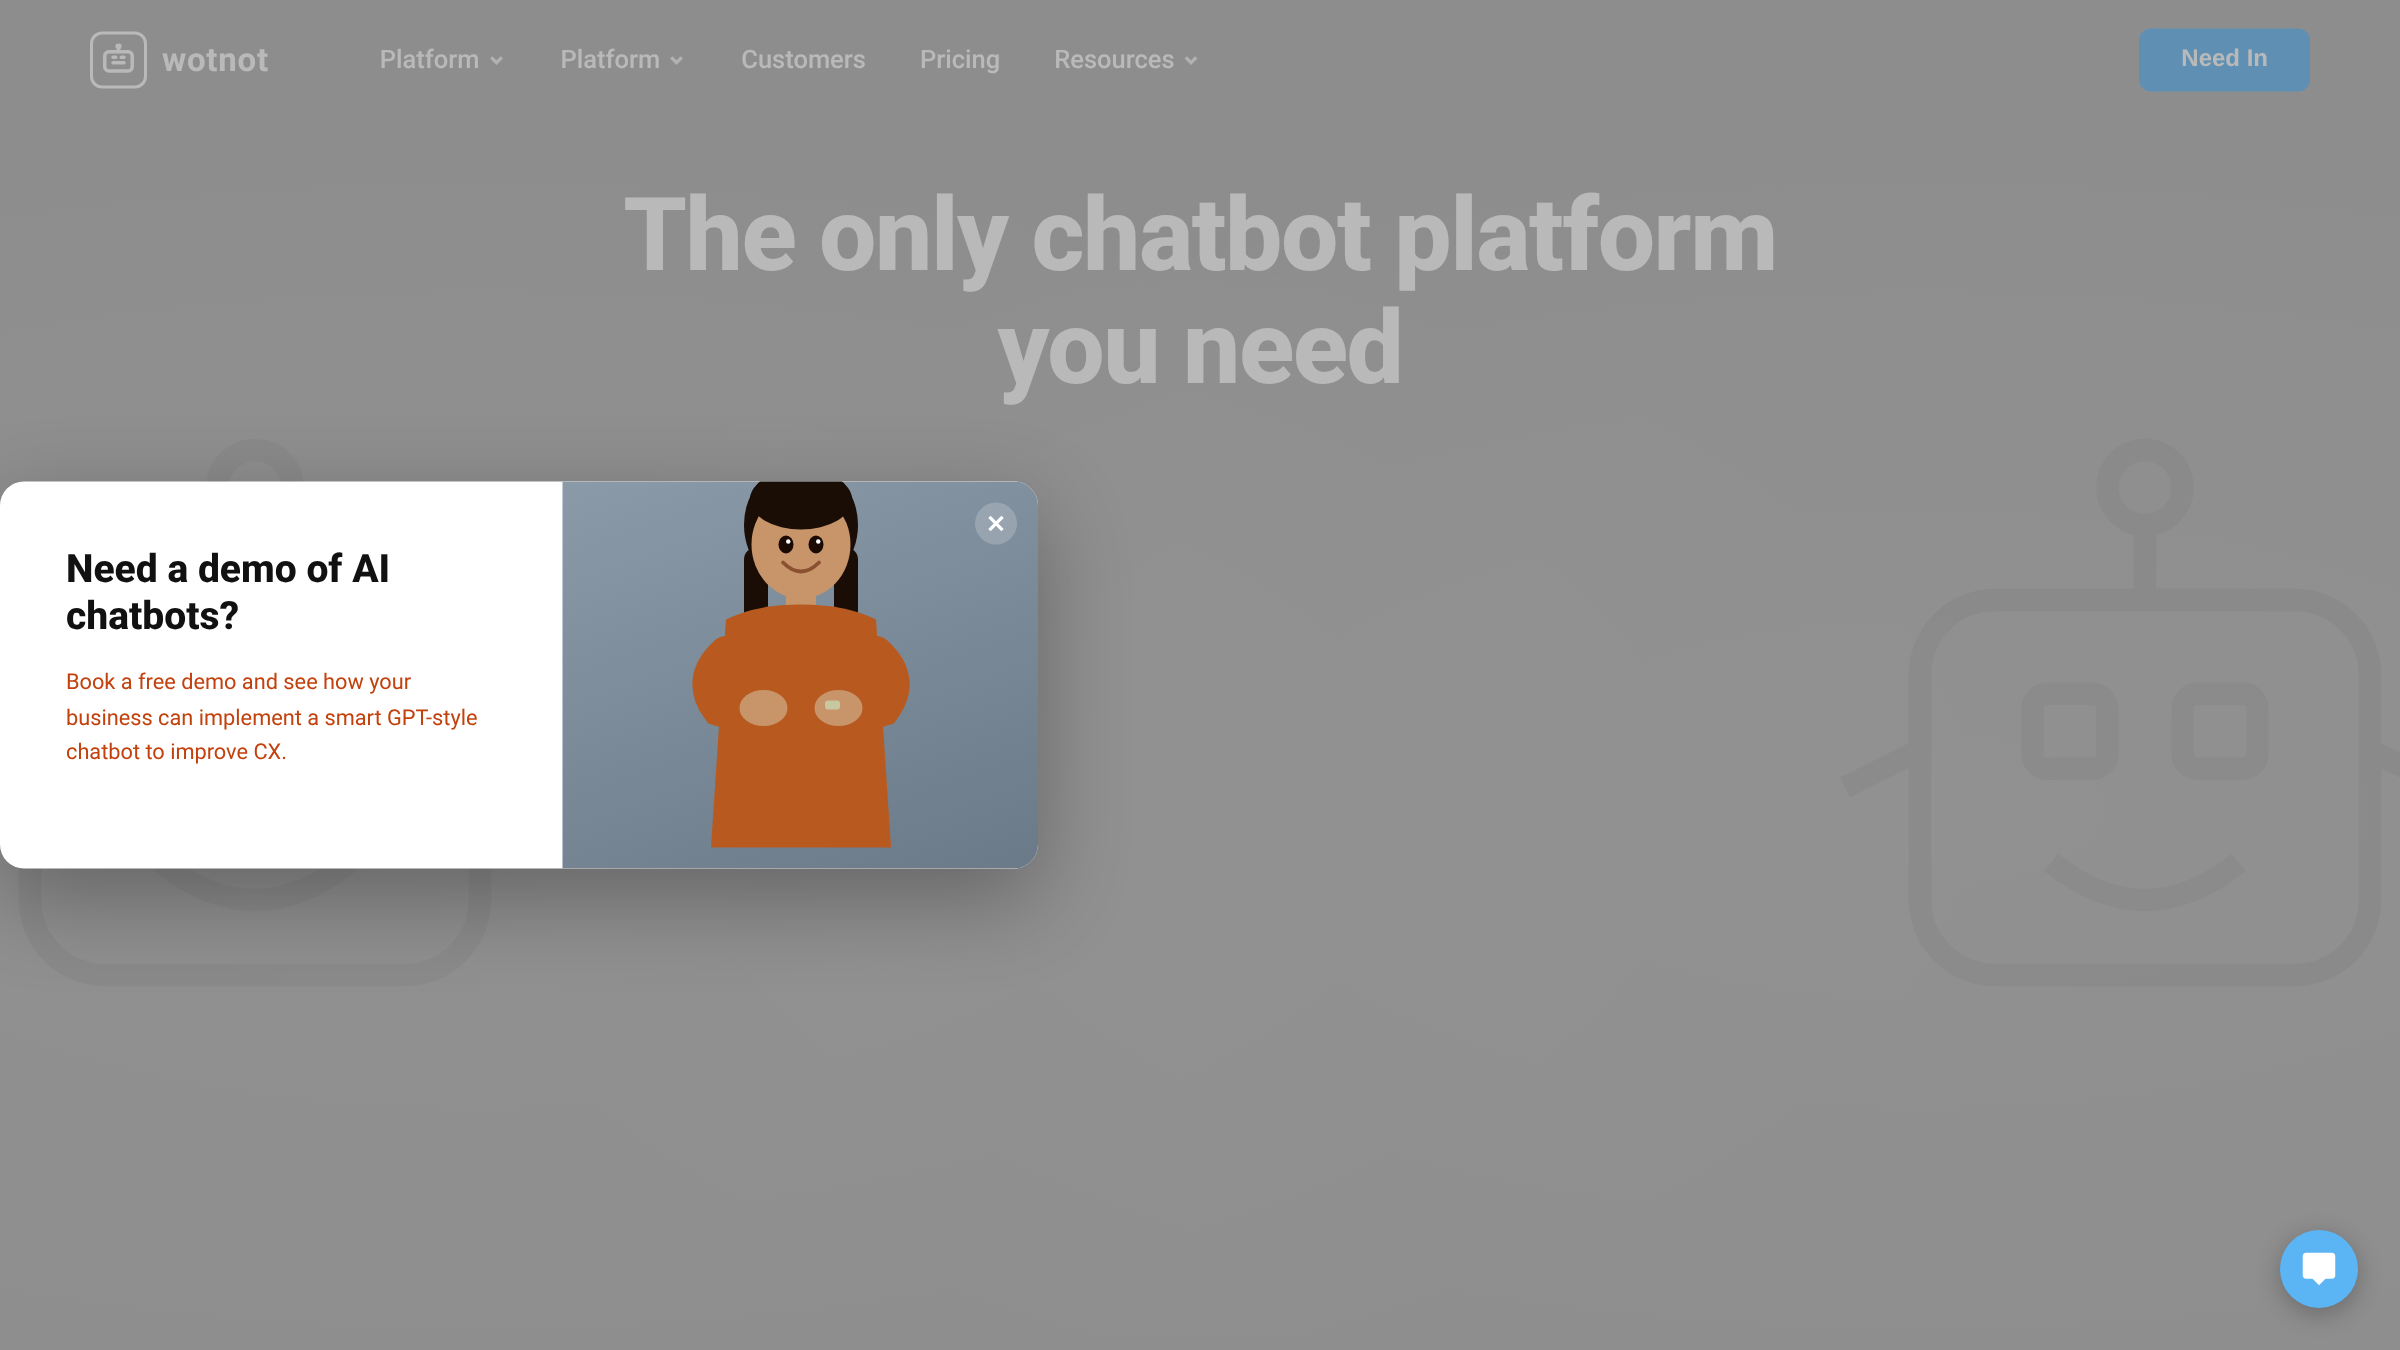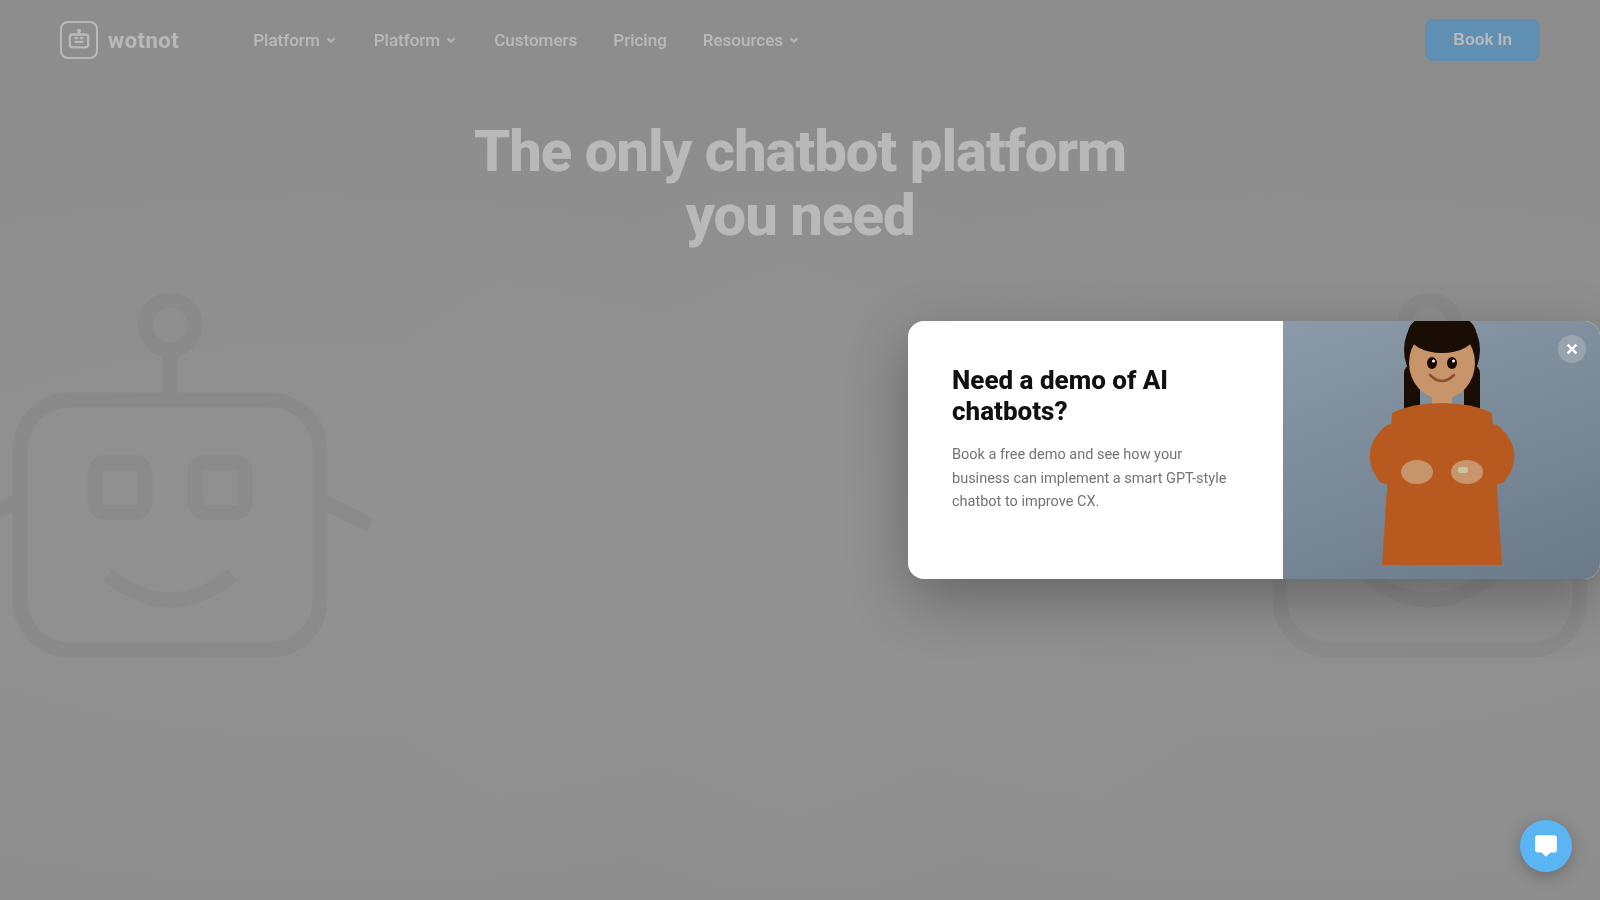--- a/index.html
+++ b/index.html
@@ -139,36 +139,36 @@
     .hero-headline {
       position: absolute;
       top: 120px;
       left: 0;
       right: 0;
       text-align: center;
       z-index: 10;
     }
 
     .hero-headline h1 {
-      font-size: 58px;
+      font-size: 68px;
       font-weight: 800;
       color: white;
       line-height: 1.1;
       letter-spacing: -1px;
     }
 
     
     .modal-overlay {
       position: absolute;
       inset: 0;
       background: rgba(100,100,100,0.45);
       z-index: 200;
       display: flex;
       align-items: center;
-      justify-content: flex-end;
+      justify-content: flex-start;
     }
 
     
     .modal {
       width: 692px;
       height: 258px;
       background: white;
       border-radius: 16px;
       display: flex;
       overflow: hidden;
@@ -188,21 +188,21 @@
     .modal-title {
       font-size: 26px;
       font-weight: 800;
       color: #111;
       line-height: 1.2;
       margin-bottom: 16px;
     }
 
     .modal-description {
       font-size: 14.5px;
-      color: #737373;
+      color: #c2410c;
       line-height: 1.6;
     }
 
     .btn-book-demo {
       background: #111;
       color: white;
       border: none;
       border-radius: 8px;
       padding: 16px 20px;
       font-size: 16px;
@@ -359,21 +359,21 @@
     </div>
     <div class="nav-item">
       <span>Resources</span>
       <svg class="nav-chevron" viewBox="0 0 16 16" fill="none" stroke="white" stroke-width="2.5">
         <path d="M4 6l4 4 4-4"></path>
       </svg>
     </div>
   </div>
 
   <div class="nav-actions">
-    <button class="btn-signin">Book In</button>
+    <button class="btn-signin">Need In</button>
   </div>
 </nav>
 
 <div class="hero-headline">
   <h1>
     <span>The only chatbot platform</span><br>
     <span>you need</span>
   </h1>
 </div>
 

